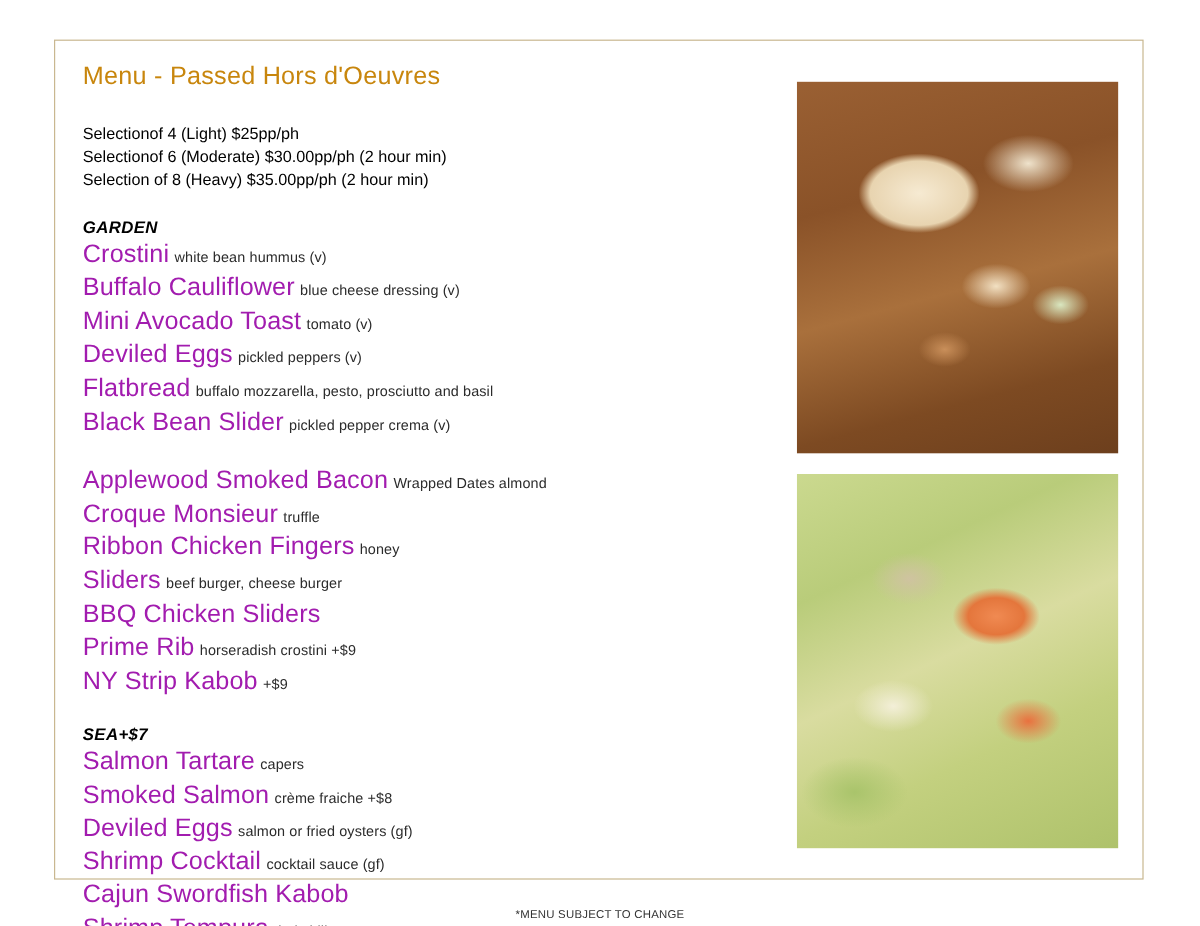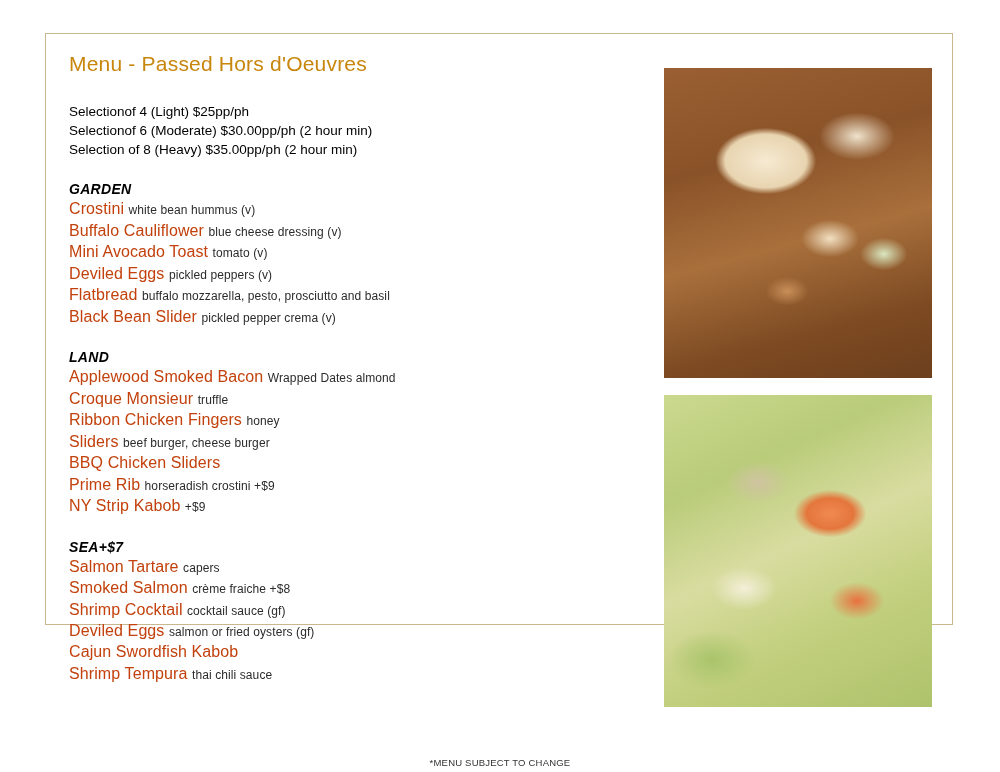--- a/index.html
+++ b/index.html
@@ -14,21 +14,21 @@
     color: #000;
     position: relative;
     overflow: hidden;
   }
 
   .page {
     position: absolute;
     left: 45px;
     top: 33px;
     width: 908px;
-    height: 592px;
+    height: 700px;
     border: 1px solid #c9b790;
     box-sizing: border-box;
     background: #fff;
   }
 
   .content {
     position: absolute;
     left: 23px;
     top: 18px;
     width: 560px;
@@ -63,22 +63,22 @@
   .section {
     margin-bottom: 22px;
   }
 
   .item {
     line-height: 1.28;
     margin-bottom: 1px;
   }
 
   .item-name {
-    font-size: 16px;
-    color: #c2410c;
+    font-size: 21px;
+    color: #a21caf;
     letter-spacing: 0.1px;
     text-align: center;
   }
 
   .item-desc {
     font-size: 12px;
     color: #2b2b2b;
     letter-spacing: 0.1px;
   }
 
@@ -173,21 +173,20 @@
         <span class="item-name">Flatbread</span>
         <span class="item-desc">buffalo mozzarella, pesto, prosciutto and basil</span>
       </div>
       <div class="item">
         <span class="item-name">Black Bean Slider</span>
         <span class="item-desc">pickled pepper crema (v)</span>
       </div>
     </div>
 
     <div class="section">
-      <div class="section-head">LAND</div>
       <div class="item">
         <span class="item-name">Applewood Smoked Bacon</span>
         <span class="item-desc">Wrapped Dates almond</span>
       </div>
       <div class="item">
         <span class="item-name">Croque Monsieur</span>
         <span class="item-desc">truffle</span>
       </div>
       <div class="item">
         <span class="item-name">Ribbon Chicken Fingers</span>
@@ -215,26 +214,26 @@
       <div class="section-head">SEA+$7</div>
       <div class="item">
         <span class="item-name">Salmon Tartare</span>
         <span class="item-desc">capers</span>
       </div>
       <div class="item">
         <span class="item-name">Smoked Salmon</span>
         <span class="item-desc">crème fraiche +$8</span>
       </div>
       <div class="item">
+        <span class="item-name">Deviled Eggs</span>
+        <span class="item-desc">salmon or fried oysters (gf)</span>
+      </div>
+      <div class="item">
         <span class="item-name">Shrimp Cocktail</span>
         <span class="item-desc">cocktail sauce (gf)</span>
-      </div>
-      <div class="item">
-        <span class="item-name">Deviled Eggs</span>
-        <span class="item-desc">salmon or fried oysters (gf)</span>
       </div>
       <div class="item">
         <span class="item-name">Cajun Swordfish Kabob</span>
         <span class="item-desc"></span>
       </div>
       <div class="item">
         <span class="item-name">Shrimp Tempura</span>
         <span class="item-desc">thai chili sauce</span>
       </div>
     </div>

